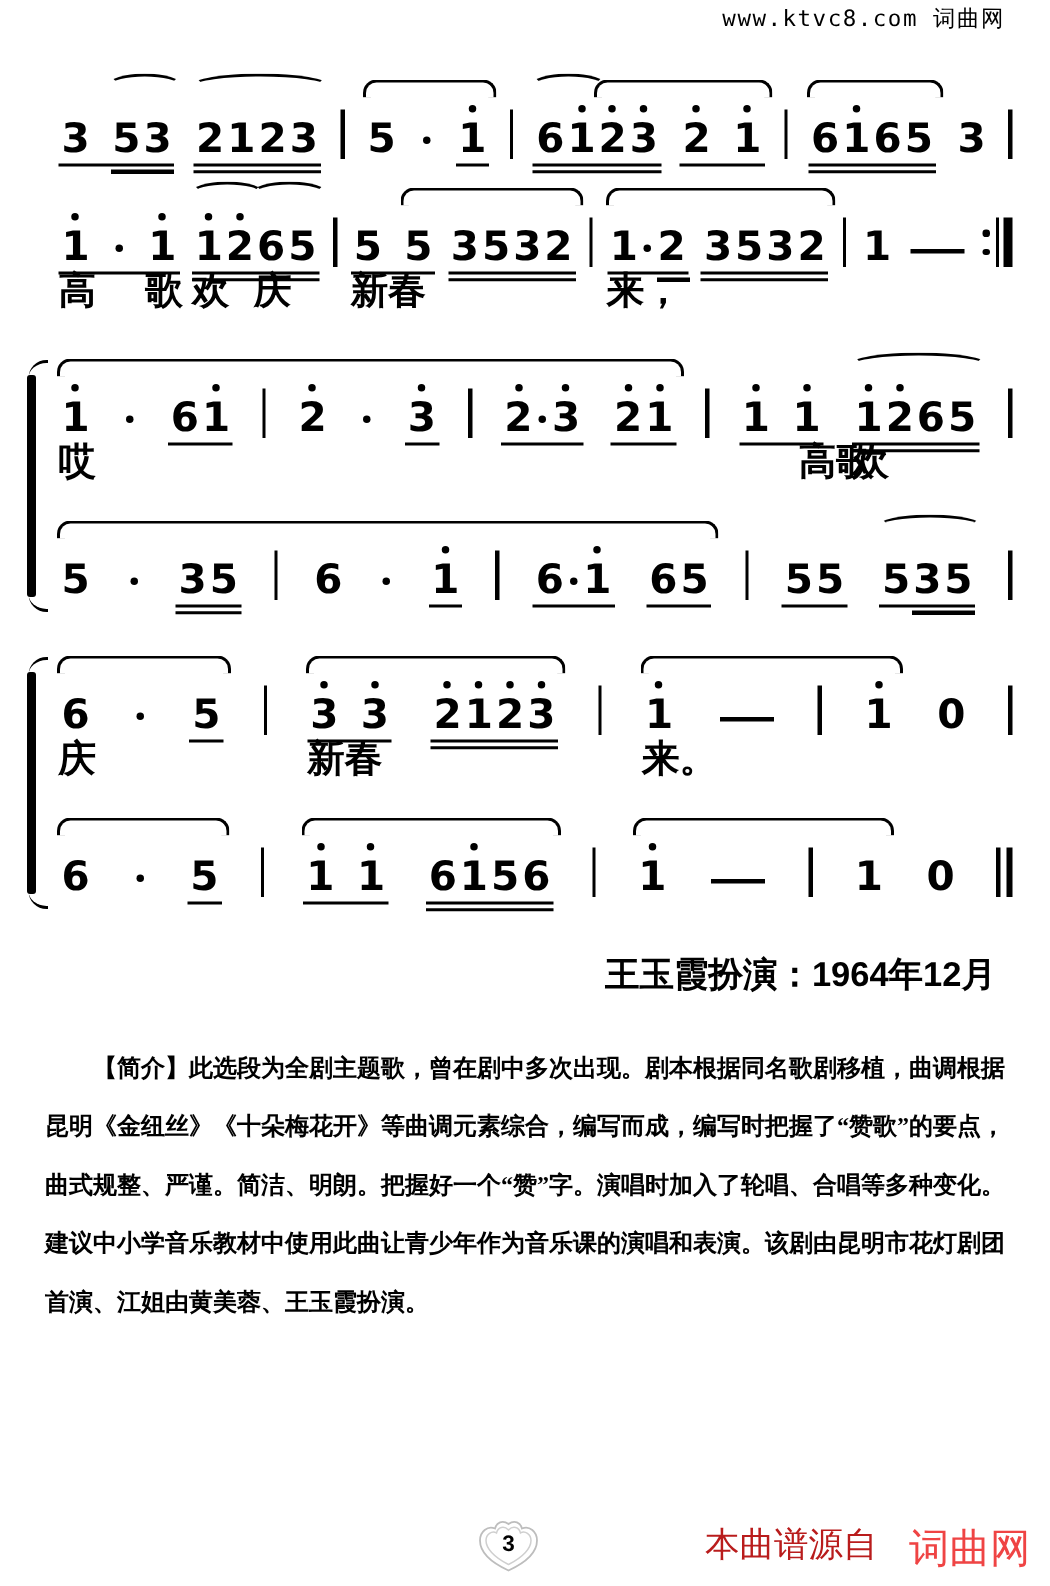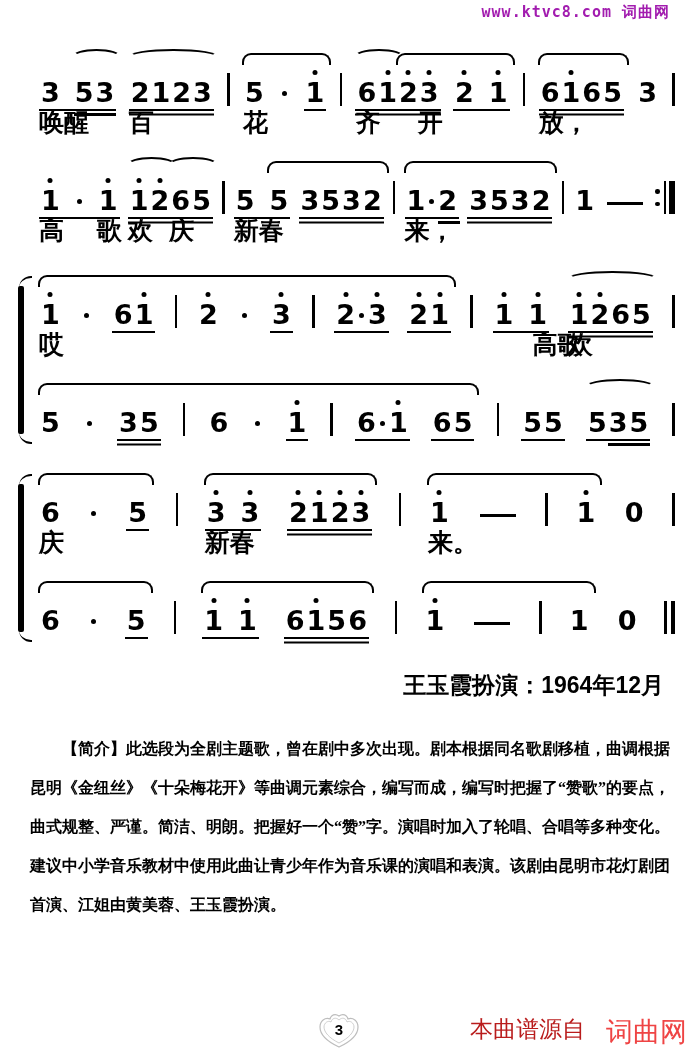--- a/index.html
+++ b/index.html
@@ -3,21 +3,21 @@
 <meta charset="utf-8">
 <style>
   html,body{margin:0;padding:0;}
   body{
     width:700px;height:1057px;position:relative;background:#fff;overflow:hidden;
     font-family:"Liberation Sans","DejaVu Sans",sans-serif;color:#000;
   }
   
   .watermark{
     position:absolute;top:3px;right:30px;
-    font-family:"DejaVu Sans Mono",monospace;font-size:15px;letter-spacing:1px;color:#a21caf;font-weight:bold;
+    font-family:"DejaVu Sans Mono",monospace;font-size:15px;letter-spacing:1px;color:#000000;
   }
   
   .score{padding:40px 25px 0 40px;}
   .mline{position:relative;}
   .mline + .mline{margin-top:6px;}
   .slur-layer{position:relative;height:26px;}
   .notes-row{
     position:relative;display:flex;justify-content:space-between;align-items:flex-end;
     height:40px;font-family:"DejaVu Sans",sans-serif;
   }
@@ -140,28 +140,20 @@
           <div class="ch">6</div>
           <div class="ch oct">1</div>
           <div class="ch">6</div>
           <div class="ch">5</div>
         </div>
         <div class="grp">
           <div class="ch">3</div>
         </div>
         <div class="bar"></div>
       </div>
-      <div class="lyrics-row">
-        <div class="lyric" style="left: -1px;">唤醒</div>
-        <div class="lyric" style="left: 88.7188px;">百</div>
-        <div class="lyric" style="left: 203.062px;">花</div>
-        <div class="lyric" style="left: 315.469px;">齐</div>
-        <div class="lyric" style="left: 377.859px;">开</div>
-        <div class="lyric" style="left: 498.734px;">放，</div>
-      </div>
     </div>
     <div class="mline">
       <div class="slur-layer">
         <div class="slur arc" style="left: 86.75px; width: 45.5938px;"></div>
         <div class="slur arc" style="left: 128.344px; width: 45.5938px;"></div>
         <div class="slur brk" style="left: 226.547px; width: 118.141px;"></div>
         <div class="slur brk" style="left: 363.5px; width: 149.938px;"></div>
       </div>
       <div class="notes-row">
         <div class="grp u1">

